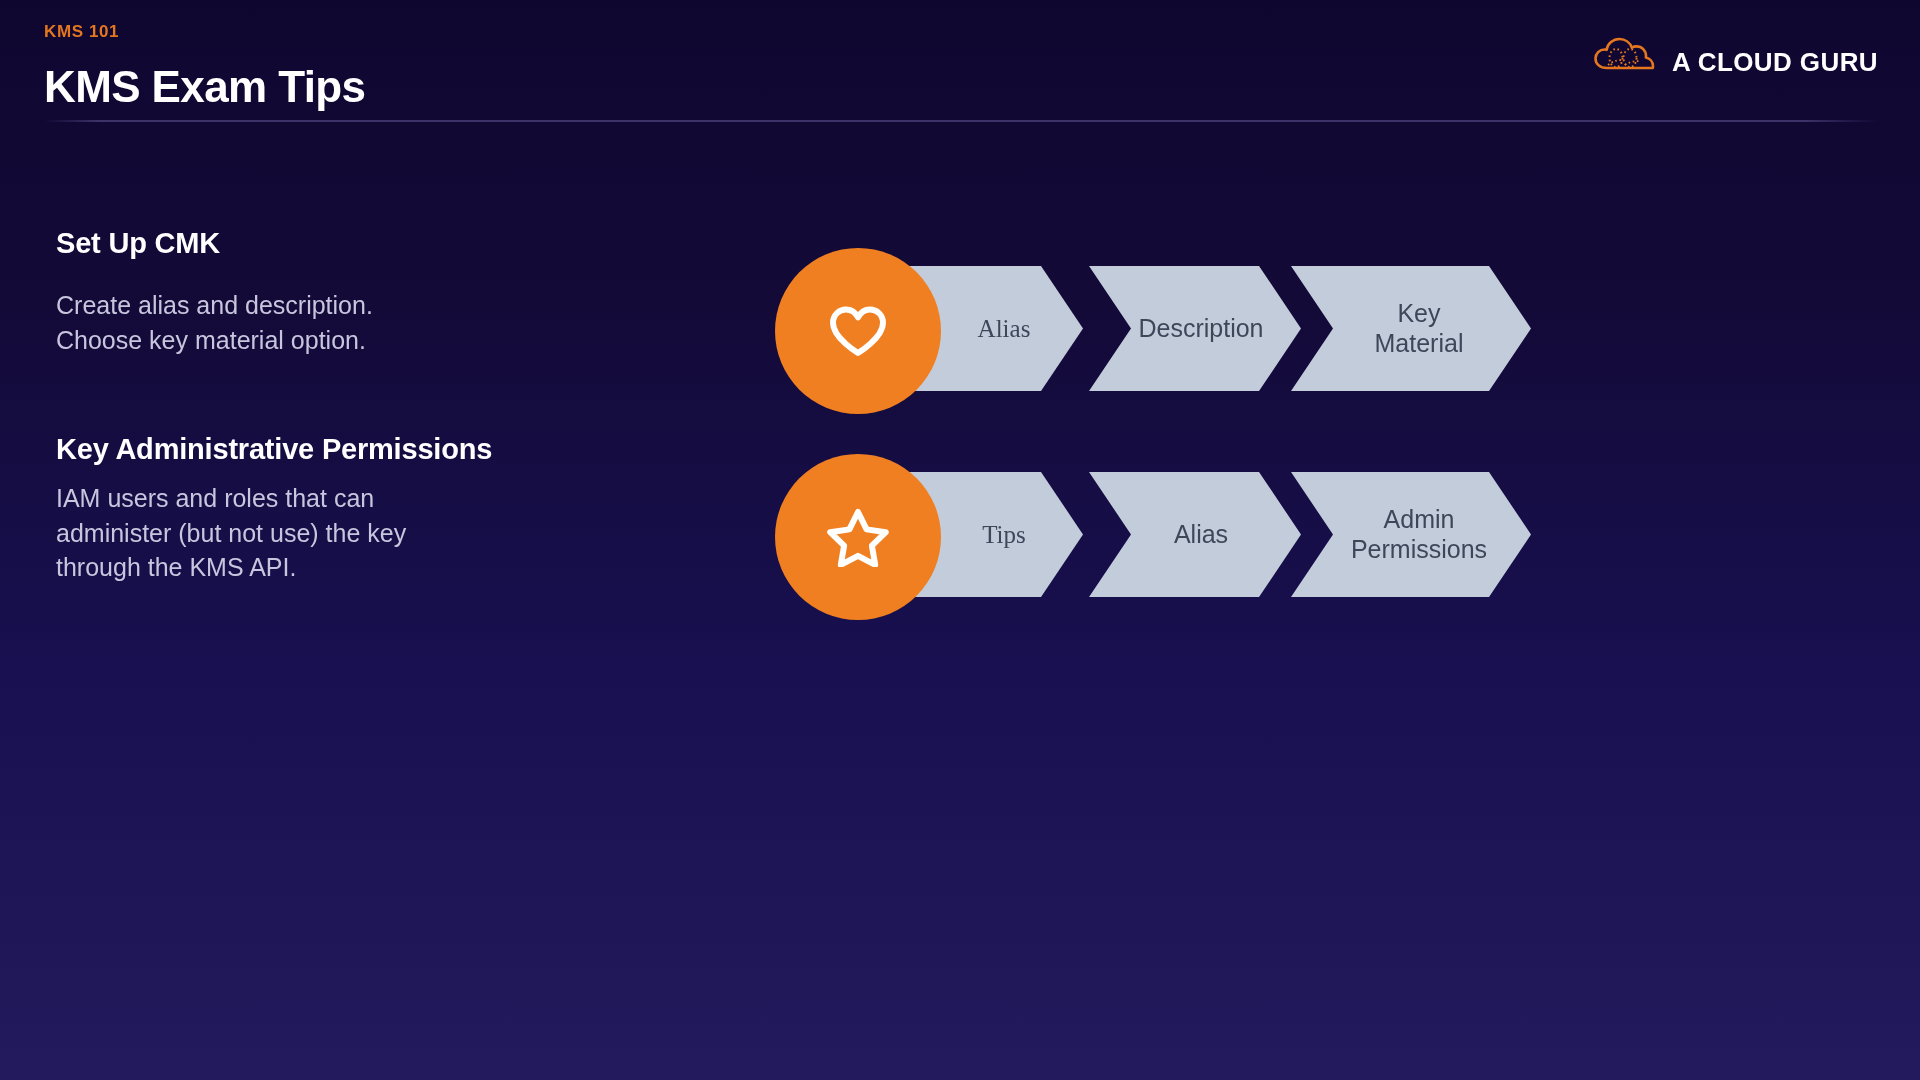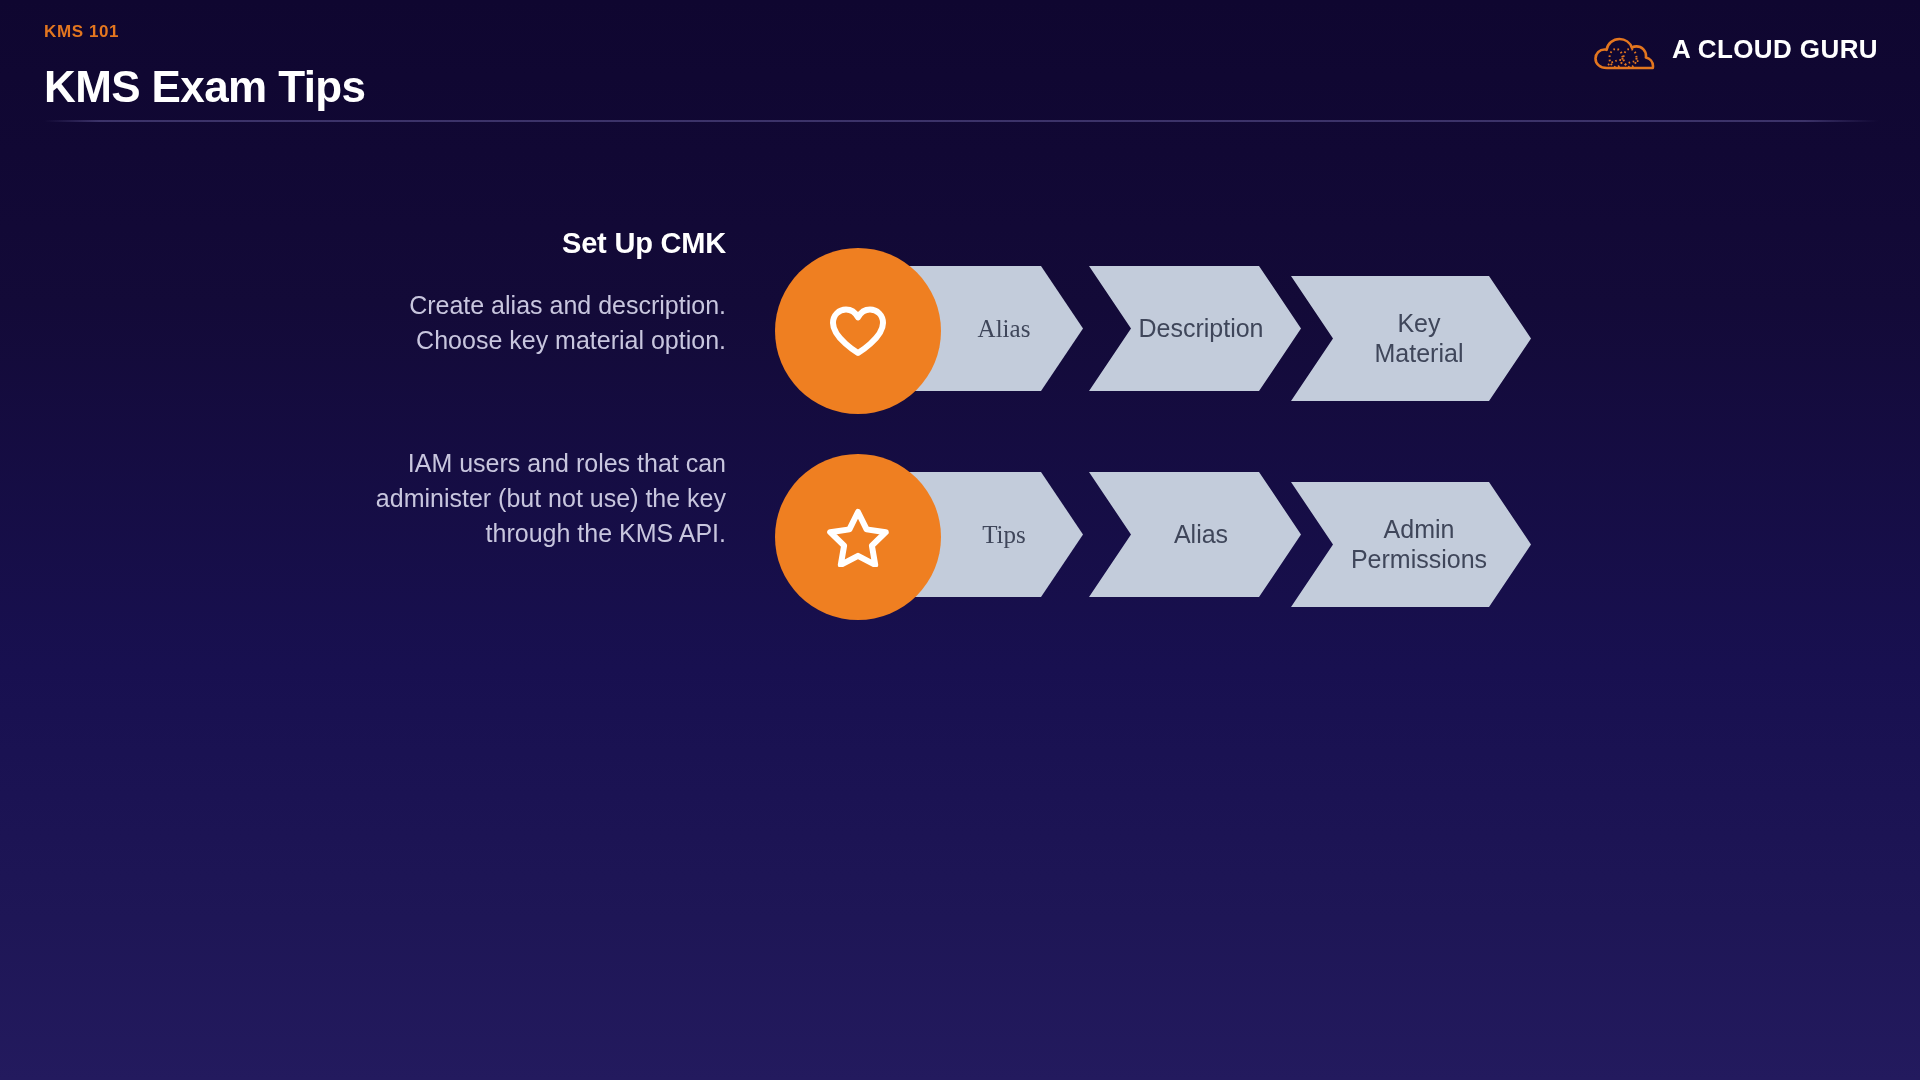--- a/index.html
+++ b/index.html
@@ -38,21 +38,21 @@
     font-weight:bold;
     letter-spacing:-0.6px;
     color:#ffffff;
     line-height:1.12;
     margin-top:20px;
   }
   .header-right {
     position:absolute;
     right:42px; top:34px;
     display:flex;
-    align-items:flex-start;
+    align-items:flex-end;
     gap:16px;
   }
   .brand-text {
     font-size:26px;
     font-weight:bold;
     letter-spacing:0.4px;
     color:#ffffff;
     white-space:nowrap;
   }
   .brand-mark { display:block; }
@@ -77,23 +77,22 @@
     position:absolute;
     left:0;
     width:1920px;
   }
   .row-1 { top:226px; }
   .row-2 { top:432px; }
 
   
   .row-text {
     position:absolute;
-    left:76px;
+    left:56px;
     width:650px;
-    text-align:right;
   }
   .row-heading {
     font-size:29px;
     font-weight:bold;
     color:#ffffff;
     letter-spacing:-0.2px;
     line-height:1.2;
   }
   .row-body {
     margin-top:27px;
@@ -155,21 +154,20 @@
   
   .chev-2 {
     left:314px;
     width:212px;
     clip-path:polygon(0 0, calc(100% - 42px) 0, 100% 50%, calc(100% - 42px) 100%, 0 100%, 42px 50%);
   }
   .chev-3 {
     left:516px;
     width:240px;
     clip-path:polygon(0 0, calc(100% - 42px) 0, 100% 50%, calc(100% - 42px) 100%, 0 100%, 42px 50%);
-    margin-top:10px;
   }
   .chev-3 .chev-label { padding-left:26px; }
   .chev-2 .chev-label { padding-left:22px; }
 </style>
 </head>
 <body>
 
 <div class="header">
 
   <div class="header-left">
@@ -228,20 +226,21 @@
       <div class="chev chev-3">
         <span class="chev-label">Key
 Material</span>
       </div>
     </div>
   </div>
 
   <div class="row row-2">
 
     <div class="row-text">
+      <div class="row-heading">Key Administrative Permissions</div>
       <div class="row-body" style="white-space:pre-line;">IAM users and roles that can
 administer (but not use) the key
 through the KMS API.</div>
     </div>
 
     <div class="flow">
 
       <div class="flow-badge">
         <span>
           <svg width="62" height="60" viewBox="0 0 62 60" fill="none" aria-hidden="true">

